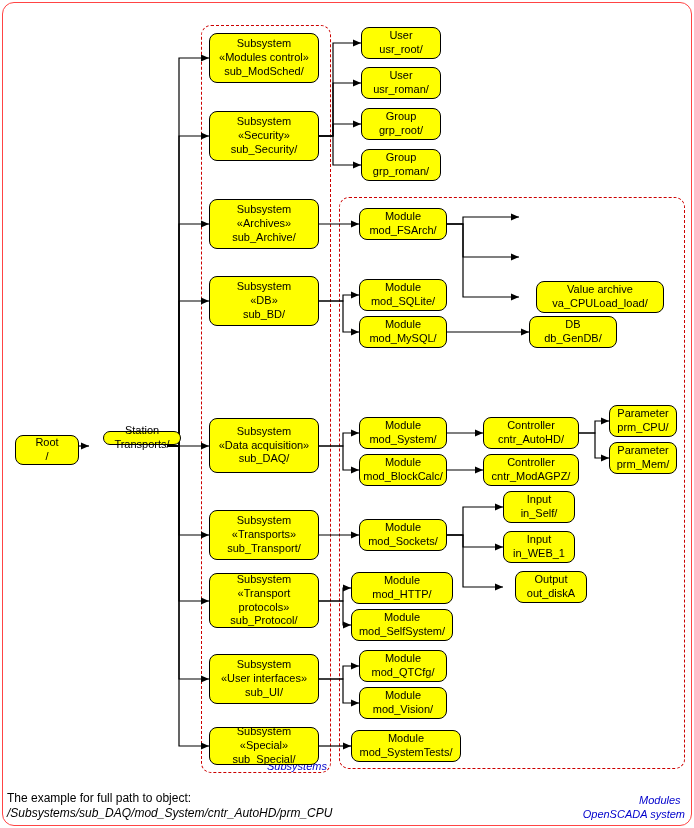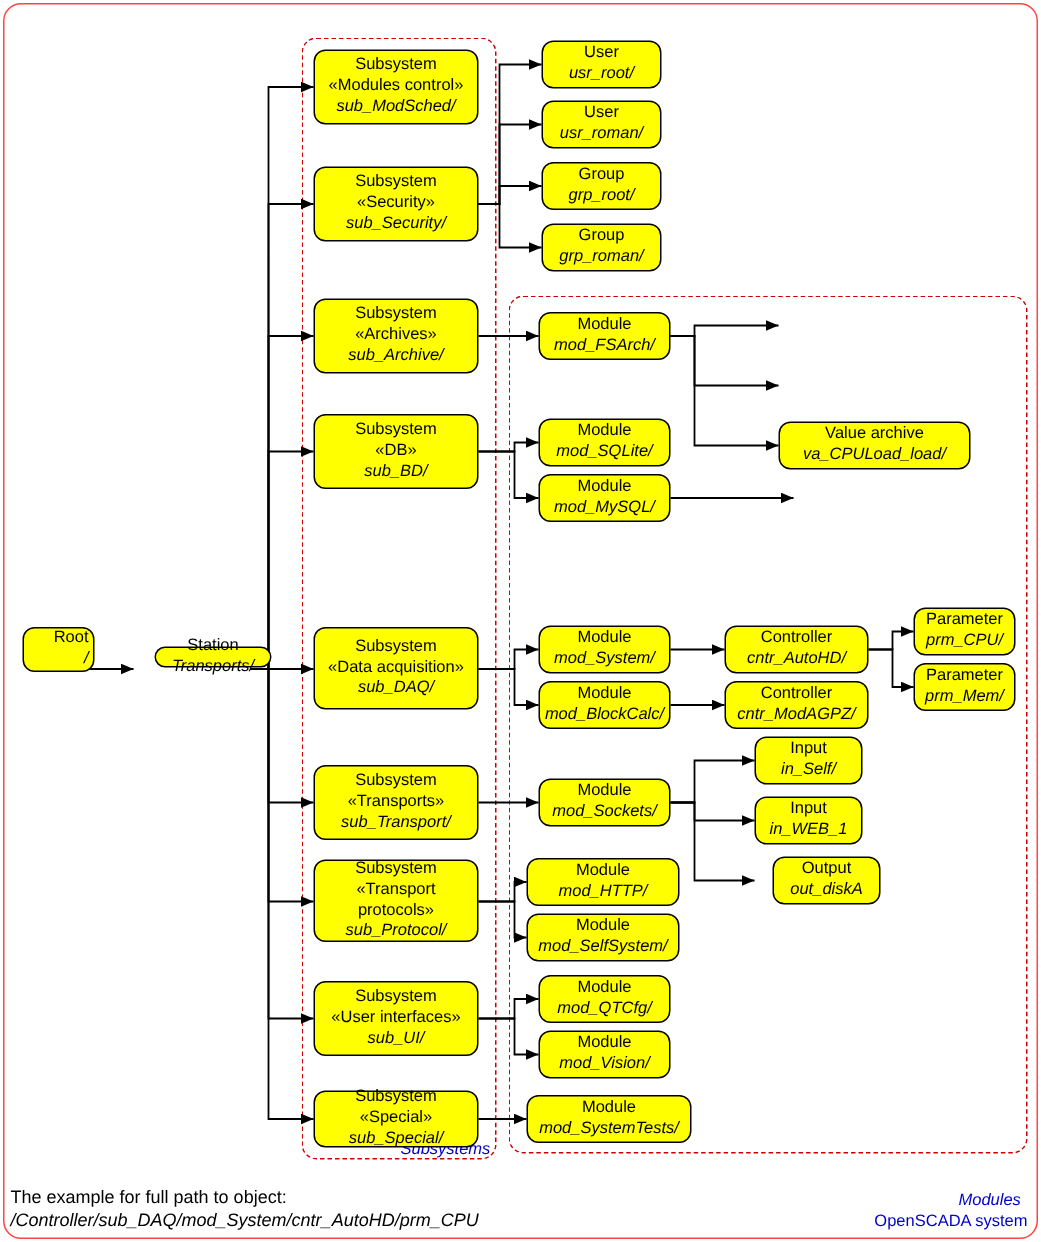--- a/index.html
+++ b/index.html
@@ -26,21 +26,21 @@
     text-align: center;
     font-size: 11px;
     line-height: 1.25;
     display: flex;
     flex-direction: column;
     justify-content: center;
     padding: 2px 3px;
     box-sizing: border-box;
   }
   .node .t { display:block; }
-  .node .p { display:block; font-style: italic; }
+  .node .p { display:block; }
   .dashbox {
     position: absolute;
     border: 1px dashed #c00;
     border-radius: 10px;
   }
   .dashlabel {
     position: absolute;
     font-size: 11px;
     font-style: italic;
     color: #00c;
@@ -56,20 +56,21 @@
     position: absolute;
     left: 4px;
     font-size: 12px;
     font-style: italic;
     color: #000;
   }
   .brand {
     position: absolute;
     right: 6px;
     font-size: 11px;
+    font-style: italic;
     color: #00c;
     padding-left: 11px;
   }
   svg { position:absolute; left:0; top:0; pointer-events:none; }
 </style>
 </head>
 <body>
 
 <div class="frame">
 
@@ -133,21 +134,21 @@
       <path d="M316 598 H340 V585 H348"></path>
       <path d="M316 598 H340 V622 H348"></path>
 
       <path d="M316 676 H340 V663 H356"></path>
       <path d="M316 676 H340 V700 H356"></path>
 
       <path d="M316 743 H348"></path>
     </g>
   </svg>
 
-  <div class="node" style="left:12px; top:415px; width:48px; height:30px;text-align:right;">
+  <div class="node" style="left:12px; top:432px; width:64px; height:30px;">
     <span class="t">Root</span>
     <span class="p">/</span>
   </div>
 
   <div class="node" style="left:86px; top:428px; width:78px; height:14px;margin-left:14px;">
     <span class="t">Station</span>
     <span class="p">Transports/</span>
   </div>
 
   <div class="node" style="left:206px; top:30px;  width:110px; height:50px;">
@@ -242,25 +243,29 @@
     </div>
   <div class="node" style="left:356px; top:684px; width:88px; height:32px;">
       <span class="t">Module</span>
       <span class="p">mod_Vision/</span>
     </div>
   <div class="node" style="left:348px; top:727px; width:110px; height:32px;">
       <span class="t">Module</span>
       <span class="p">mod_SystemTests/</span>
     </div>
 
-  <div class="node" style="left:516px; top:278px; width:128px; height:32px;">
+  <div class="node" style="left:533px; top:278px; width:128px; height:32px;">
       <span class="t">Value archive</span>
       <span class="p">va_CPULoad_load/</span>
     </div>
 
+  <div class="node" style="left:526px; top:313px; width:88px; height:32px;">
+      <span class="t">DB</span>
+      <span class="p">db_GenDB/</span>
+    </div>
 
   <div class="node" style="left:480px; top:414px; width:96px; height:32px;">
       <span class="t">Controller</span>
       <span class="p">cntr_AutoHD/</span>
     </div>
   <div class="node" style="left:480px; top:451px; width:96px; height:32px;">
       <span class="t">Controller</span>
       <span class="p">cntr_ModAGPZ/</span>
     </div>
 
@@ -280,16 +285,16 @@
   <div class="node" style="left:500px; top:528px; width:72px; height:32px;">
       <span class="t">Input</span>
       <span class="p">in_WEB_1</span>
     </div>
   <div class="node" style="left:500px; top:568px; width:72px; height:32px;margin-left:12px;">
       <span class="t">Output</span>
       <span class="p">out_diskA</span>
     </div>
 
   <div class="footer-caption" style="top:788px;text-align:right;">The example for full path to object:</div>
-  <div class="footer-path" style="top:803px;">/Controller/sub_DAQ/mod_System/cntr_AutoHD/prm_CPU</div>
+  <div class="footer-path" style="top:803px;">/Subsystems/sub_DAQ/mod_System/cntr_AutoHD/prm_CPU</div>
   <div class="brand" style="top:805px;">OpenSCADA system</div>
 
 </div>
 
 </body></html>

